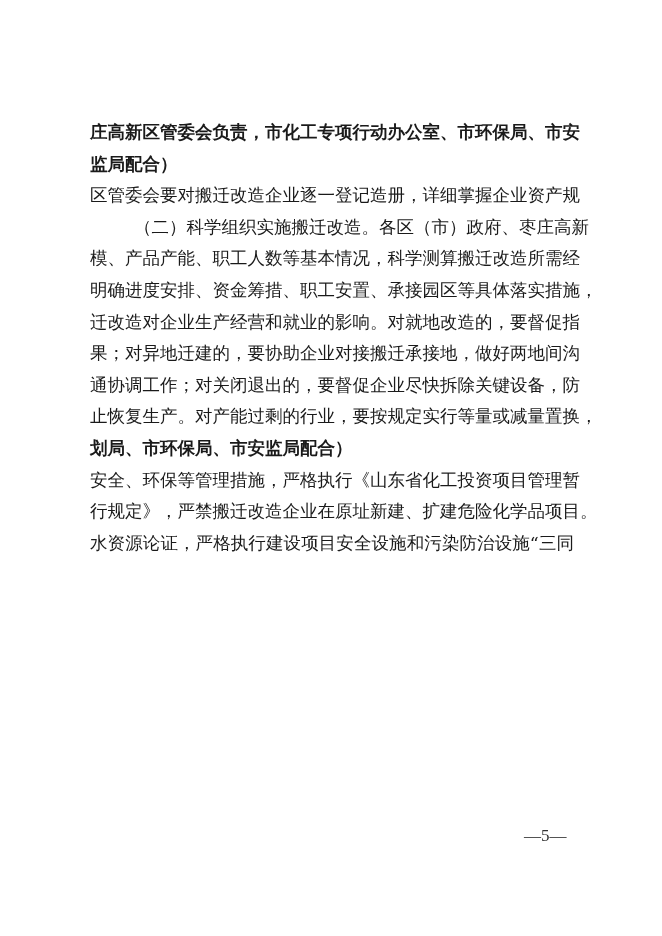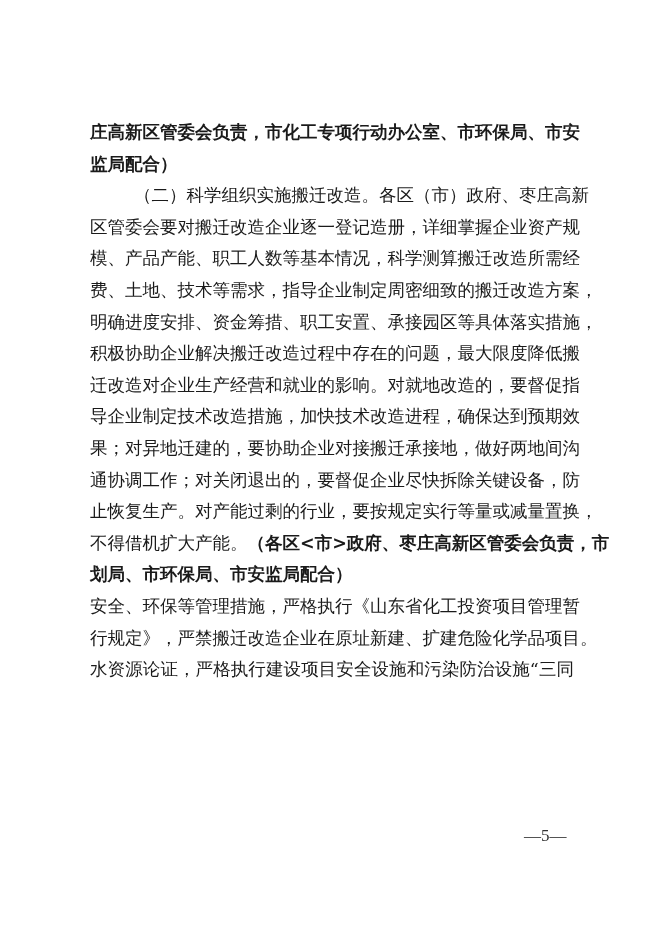--- a/index.html
+++ b/index.html
@@ -58,31 +58,27 @@
       letter-spacing: 0;
     }
   </style>
 </head>
 <body>
 
 <div class="page">
   <div class="text-block">
     <span class="line bold">庄高新区管委会负责，市化工专项行动办公室、市环保局、市安</span>
     <span class="line bold last">监局配合）</span>
+    <span class="line">区管委会要对搬迁改造企业逐一登记造册，详细掌握企业资产规</span>
     <span class="line indent">（二）科学组织实施搬迁改造。各区（市）政府、枣庄高新</span>
-    <span class="line">区管委会要对搬迁改造企业逐一登记造册，详细掌握企业资产规</span>
     <span class="line">模、产品产能、职工人数等基本情况，科学测算搬迁改造所需经</span>
-    <span class="line">费、土地、技术等需求，指导企业制定周密细致的搬迁改造方案，</span>
     <span class="line">明确进度安排、资金筹措、职工安置、承接园区等具体落实措施，</span>
-    <span class="line">积极协助企业解决搬迁改造过程中存在的问题，最大限度降低搬</span>
     <span class="line">迁改造对企业生产经营和就业的影响。对就地改造的，要督促指</span>
-    <span class="line">导企业制定技术改造措施，加快技术改造进程，确保达到预期效</span>
     <span class="line">果；对异地迁建的，要协助企业对接搬迁承接地，做好两地间沟</span>
     <span class="line">通协调工作；对关闭退出的，要督促企业尽快拆除关键设备，防</span>
     <span class="line">止恢复生产。对产能过剩的行业，要按规定实行等量或减量置换，</span>
-    <span class="line"><span>不得借机扩大产能。</span><span class="bold">（各区&lt;市&gt;政府、枣庄高新区管委会负责，市</span></span>
     <span class="line bold last">划局、市环保局、市安监局配合）</span>
     <span class="line">安全、环保等管理措施，严格执行《山东省化工投资项目管理暂</span>
     <span class="line">行规定》，严禁搬迁改造企业在原址新建、扩建危险化学品项目。</span>
     <span class="line">水资源论证，严格执行建设项目安全设施和污染防治设施“三同</span>
   </div>
   <div class="page-number">—5—</div>
 </div>
 
 </body></html>

